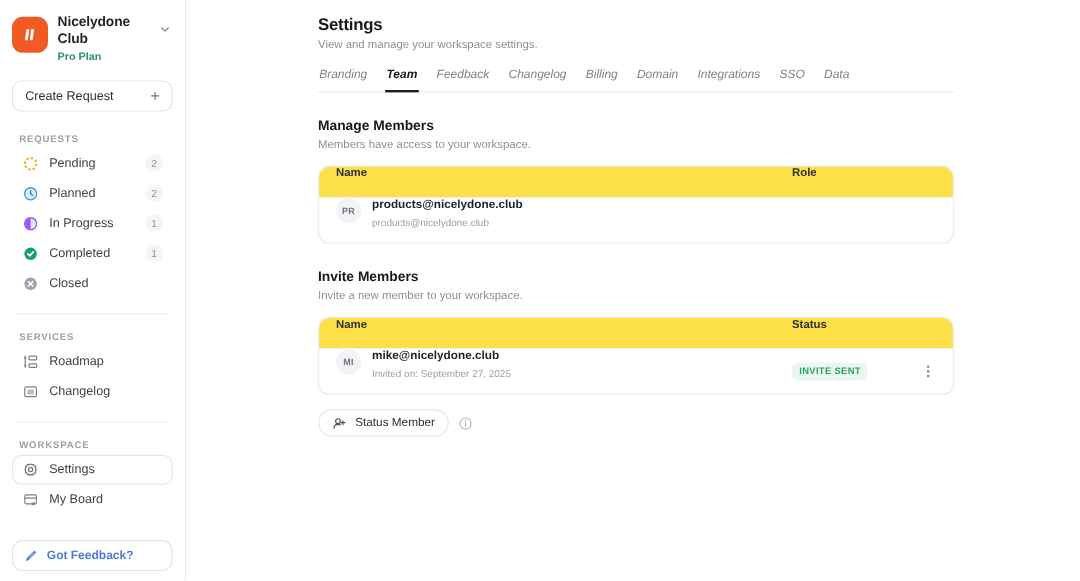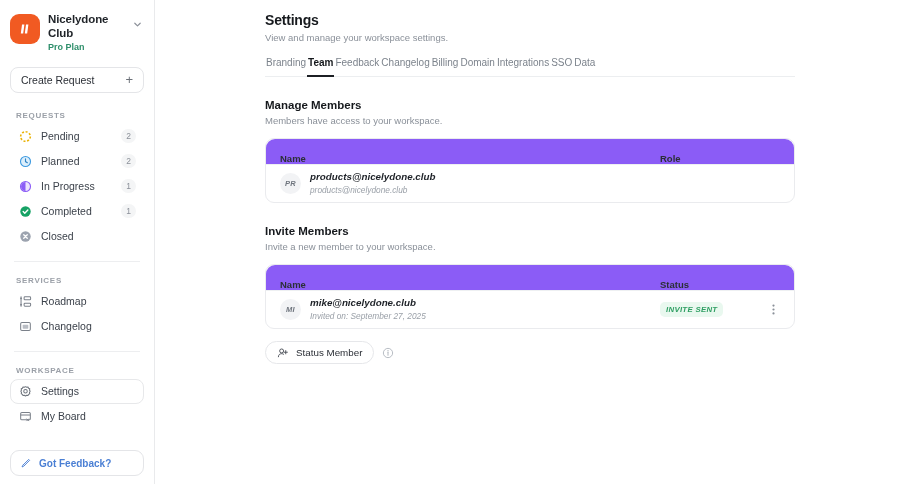--- a/index.html
+++ b/index.html
@@ -98,53 +98,54 @@
     flex: 1 1 auto; height: 484px; overflow: hidden;
     padding: 12px 0 0 0;
     position: relative;
   }
   .main-inner { padding-left: 110px; padding-right: 105px; }
 
   .page-title { font-size: 14px; font-weight: 700; color: #16191d; letter-spacing: -0.2px; }
   .page-sub { font-size: 9.5px; color: #8a9099; margin-top: 4px; }
 
   .tabs {
-    display: flex; align-items: flex-end; 
+    display: flex; align-items: flex-end; gap: 14px;
     margin-top: 14px;
     border-bottom: 1px solid #eceef0;
+    font-style: italic;
   }
   .tab {
     font-size: 10px; color: #7c838c; padding: 0 1px 7px 1px;
     cursor: pointer; white-space: nowrap;
     border-bottom: 2px solid transparent; margin-bottom: -1px;
   }
   .tab.active { color: #15181c; font-weight: 700; border-bottom-color: #1c1f24; }
 
   .section { margin-top: 22px; }
   .section-title { font-size: 11.5px; font-weight: 700; color: #16191d; }
   .section-desc { font-size: 9.5px; color: #8a9099; margin-top: 4px; }
 
   .card {
     margin-top: 12px;
     border: 1px solid #eaebee;
     border-radius: 9px;
     background: #fff;
     overflow: visible;
   }
   .card-head {
-    display: flex; align-items: flex-end;
+    display: flex; align-items: flex-start;
     height: 26px; padding: 0 14px;
     border-bottom: 1px solid #eef0f2;
-    background: #8b5cf6;
+    background: #fde047;
     border-radius: 9px 9px 0 0;
   }
   .col-name { flex: 1 1 auto; font-size: 9.5px; font-weight: 700; color: #2b2f36; }
   .col-right { width: 120px; font-size: 9.5px; font-weight: 700; color: #2b2f36; }
 
-  .row { display: flex; align-items: center; min-height: 37px; padding: 0 14px; font-style: italic; }
+  .row { display: flex; min-height: 37px; padding: 0 14px; }
   .avatar {
     width: 21px; height: 21px; border-radius: 50%;
     background: #f2f3f5; color: #6e747d;
     font-size: 7.5px; font-weight: 700;
     display: flex; align-items: center; justify-content: center;
     flex: 0 0 21px; margin-right: 9px; letter-spacing: 0.3px;
   }
   .row-text { flex: 1 1 auto; min-width: 0; }
   .row-primary { font-size: 9.8px; font-weight: 700; color: #1d2127; line-height: 1.3; }
   .row-secondary { font-size: 8.3px; color: #9aa0a8; margin-top: 2px; line-height: 1.3; }

